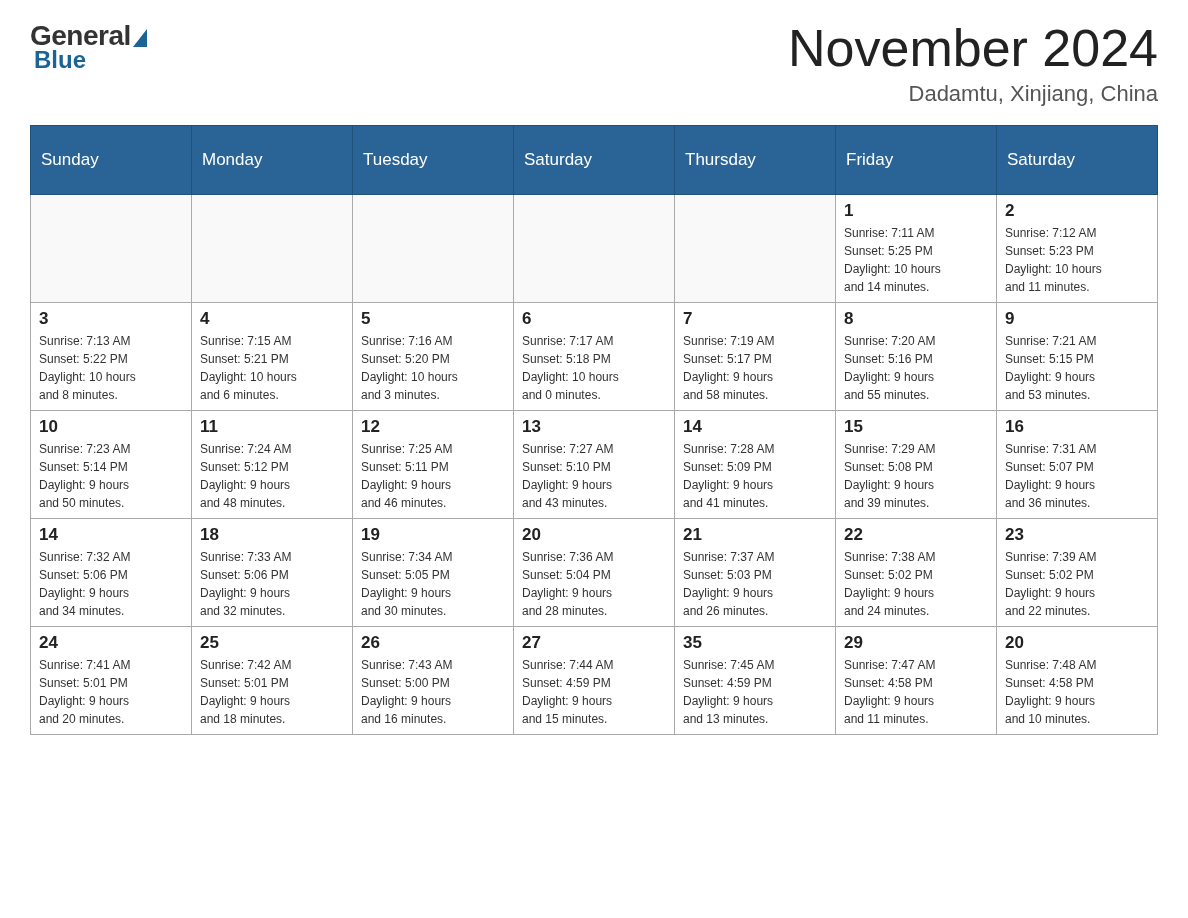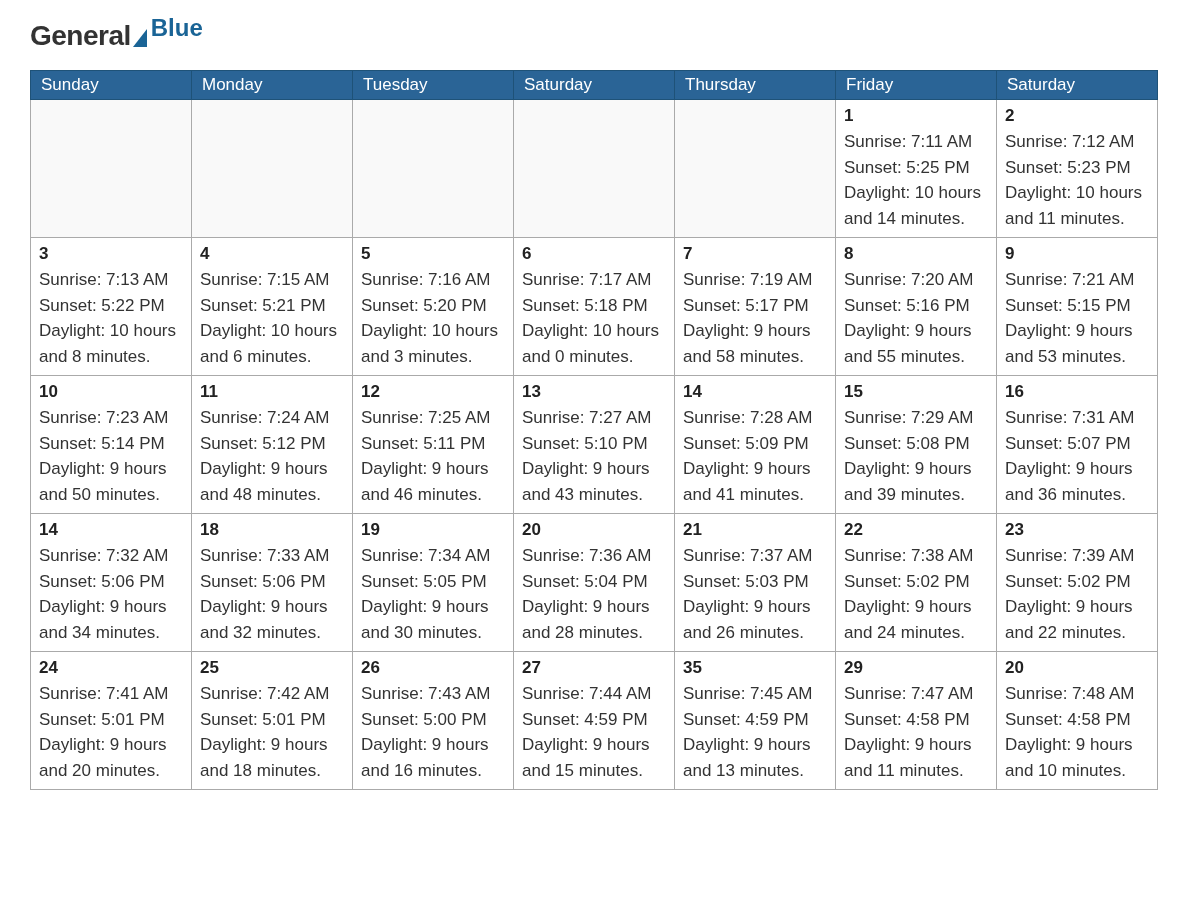--- a/index.html
+++ b/index.html
@@ -10,21 +10,21 @@
       color: #333;
     }
     .header {
       display: flex;
       justify-content: space-between;
       align-items: flex-start;
       margin-bottom: 18px;
     }
     .logo {
       display: flex;
-      flex-direction: row;
+      flex-direction: column;
       align-items: flex-start;
     }
     .logo-top {
       display: flex;
       align-items: center;
     }
     .logo-general {
       font-size: 28px;
       font-weight: bold;
       color: #333;
@@ -61,59 +61,63 @@
     }
     .calendar {
       width: 100%;
       border-collapse: collapse;
     }
     .calendar thead tr th {
       background-color: #2a6496;
       color: #fff;
       font-size: 17px;
       font-weight: normal;
-      padding: 4px 10px;
+      padding: 24px 10px;
       text-align: left;
       border: 1px solid #1e5278;
     }
     .calendar tbody tr td {
       vertical-align: top;
       border: 1px solid #aaa;
       padding: 6px 8px;
       width: 14.28%;
       min-height: 90px;
     }
     .day-number {
       font-size: 17px;
       font-weight: bold;
       color: #222;
       margin-bottom: 3px;
     }
     .day-info {
-      font-size: 17px;
+      font-size: 12px;
       color: #333;
       line-height: 1.5;
     }
     .empty-cell {
       background: #f9f9f9;
     }
     .row-divider td {
       border-top: 2px solid #2a6496;
     }
   </style>
 </head>
 <body>
 
 <div class="header">
   <div class="logo">
     <div class="logo-top">
       <span class="logo-general">General</span>
       <div class="logo-triangle"></div>
     </div>
     <span class="logo-line2">Blue</span>
+  </div>
+  <div class="title-area">
+    <div class="month-title">November 2024</div>
+    <div class="location">Dadamtu, Xinjiang, China</div>
   </div>
 </div>
 
 <table class="calendar">
   <thead>
     <tr>
     <th>Sunday</th>
         <th>Monday</th>
         <th>Tuesday</th>
         <th>Saturday</th>

